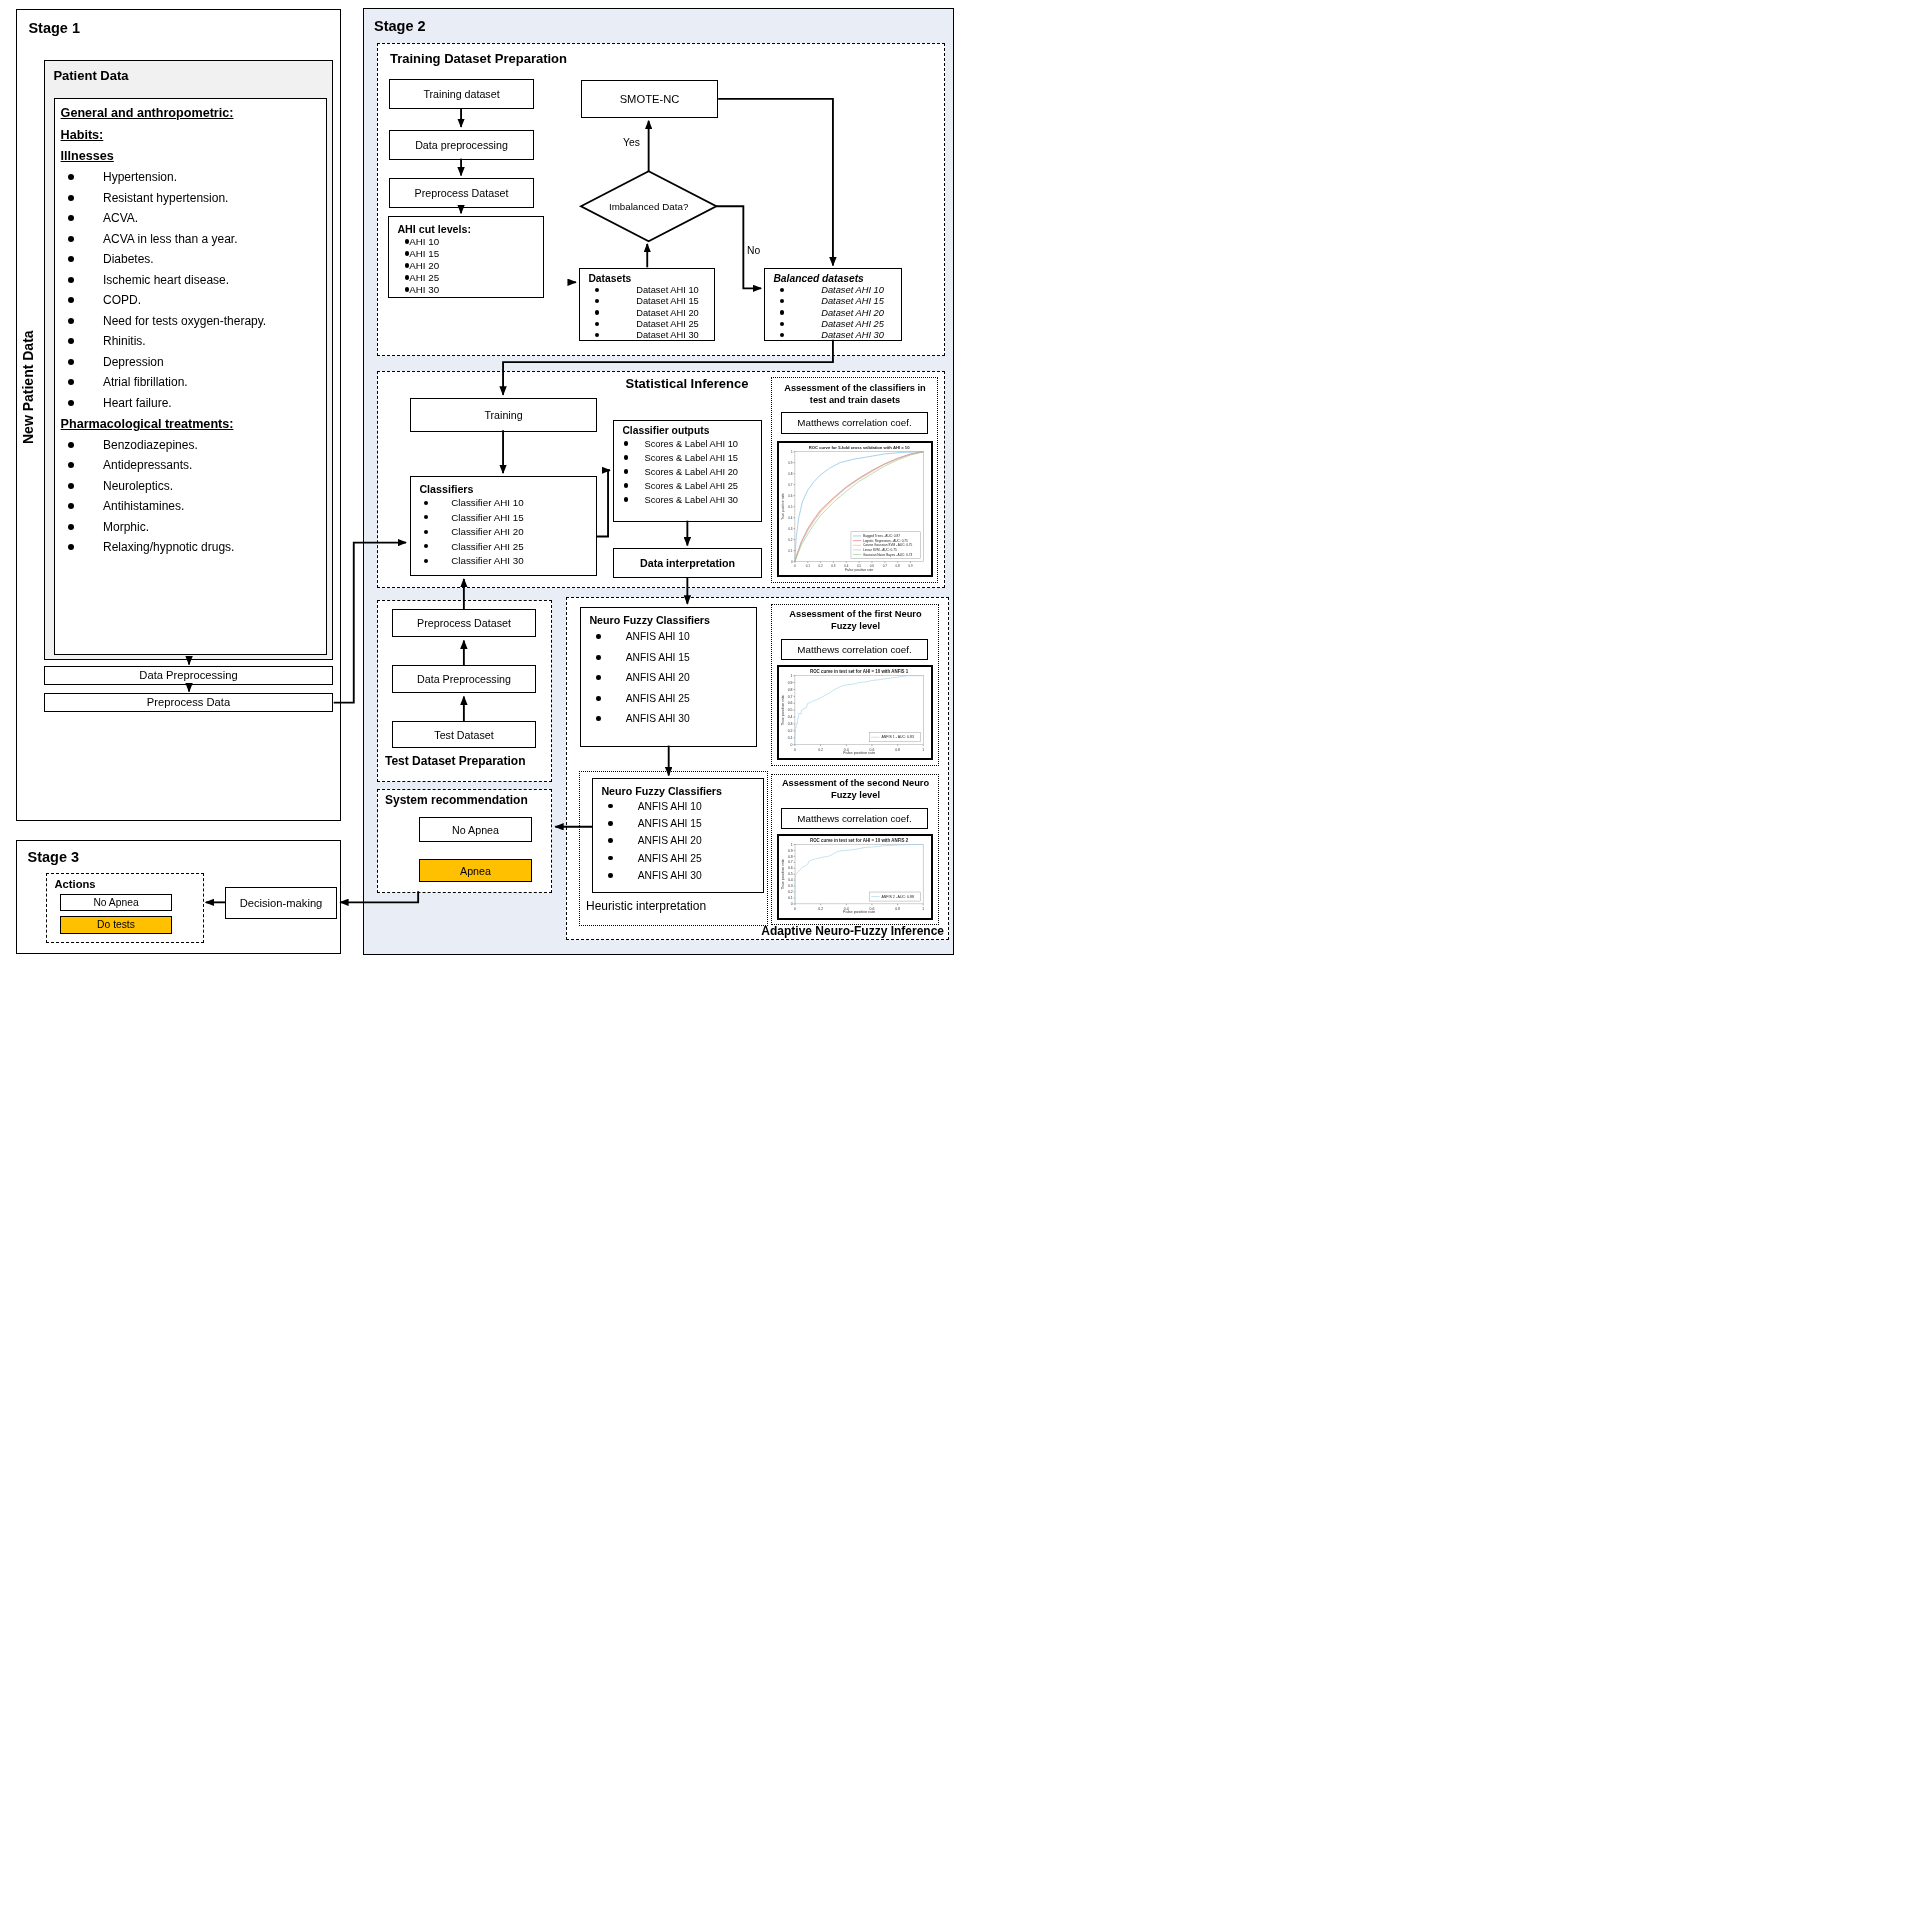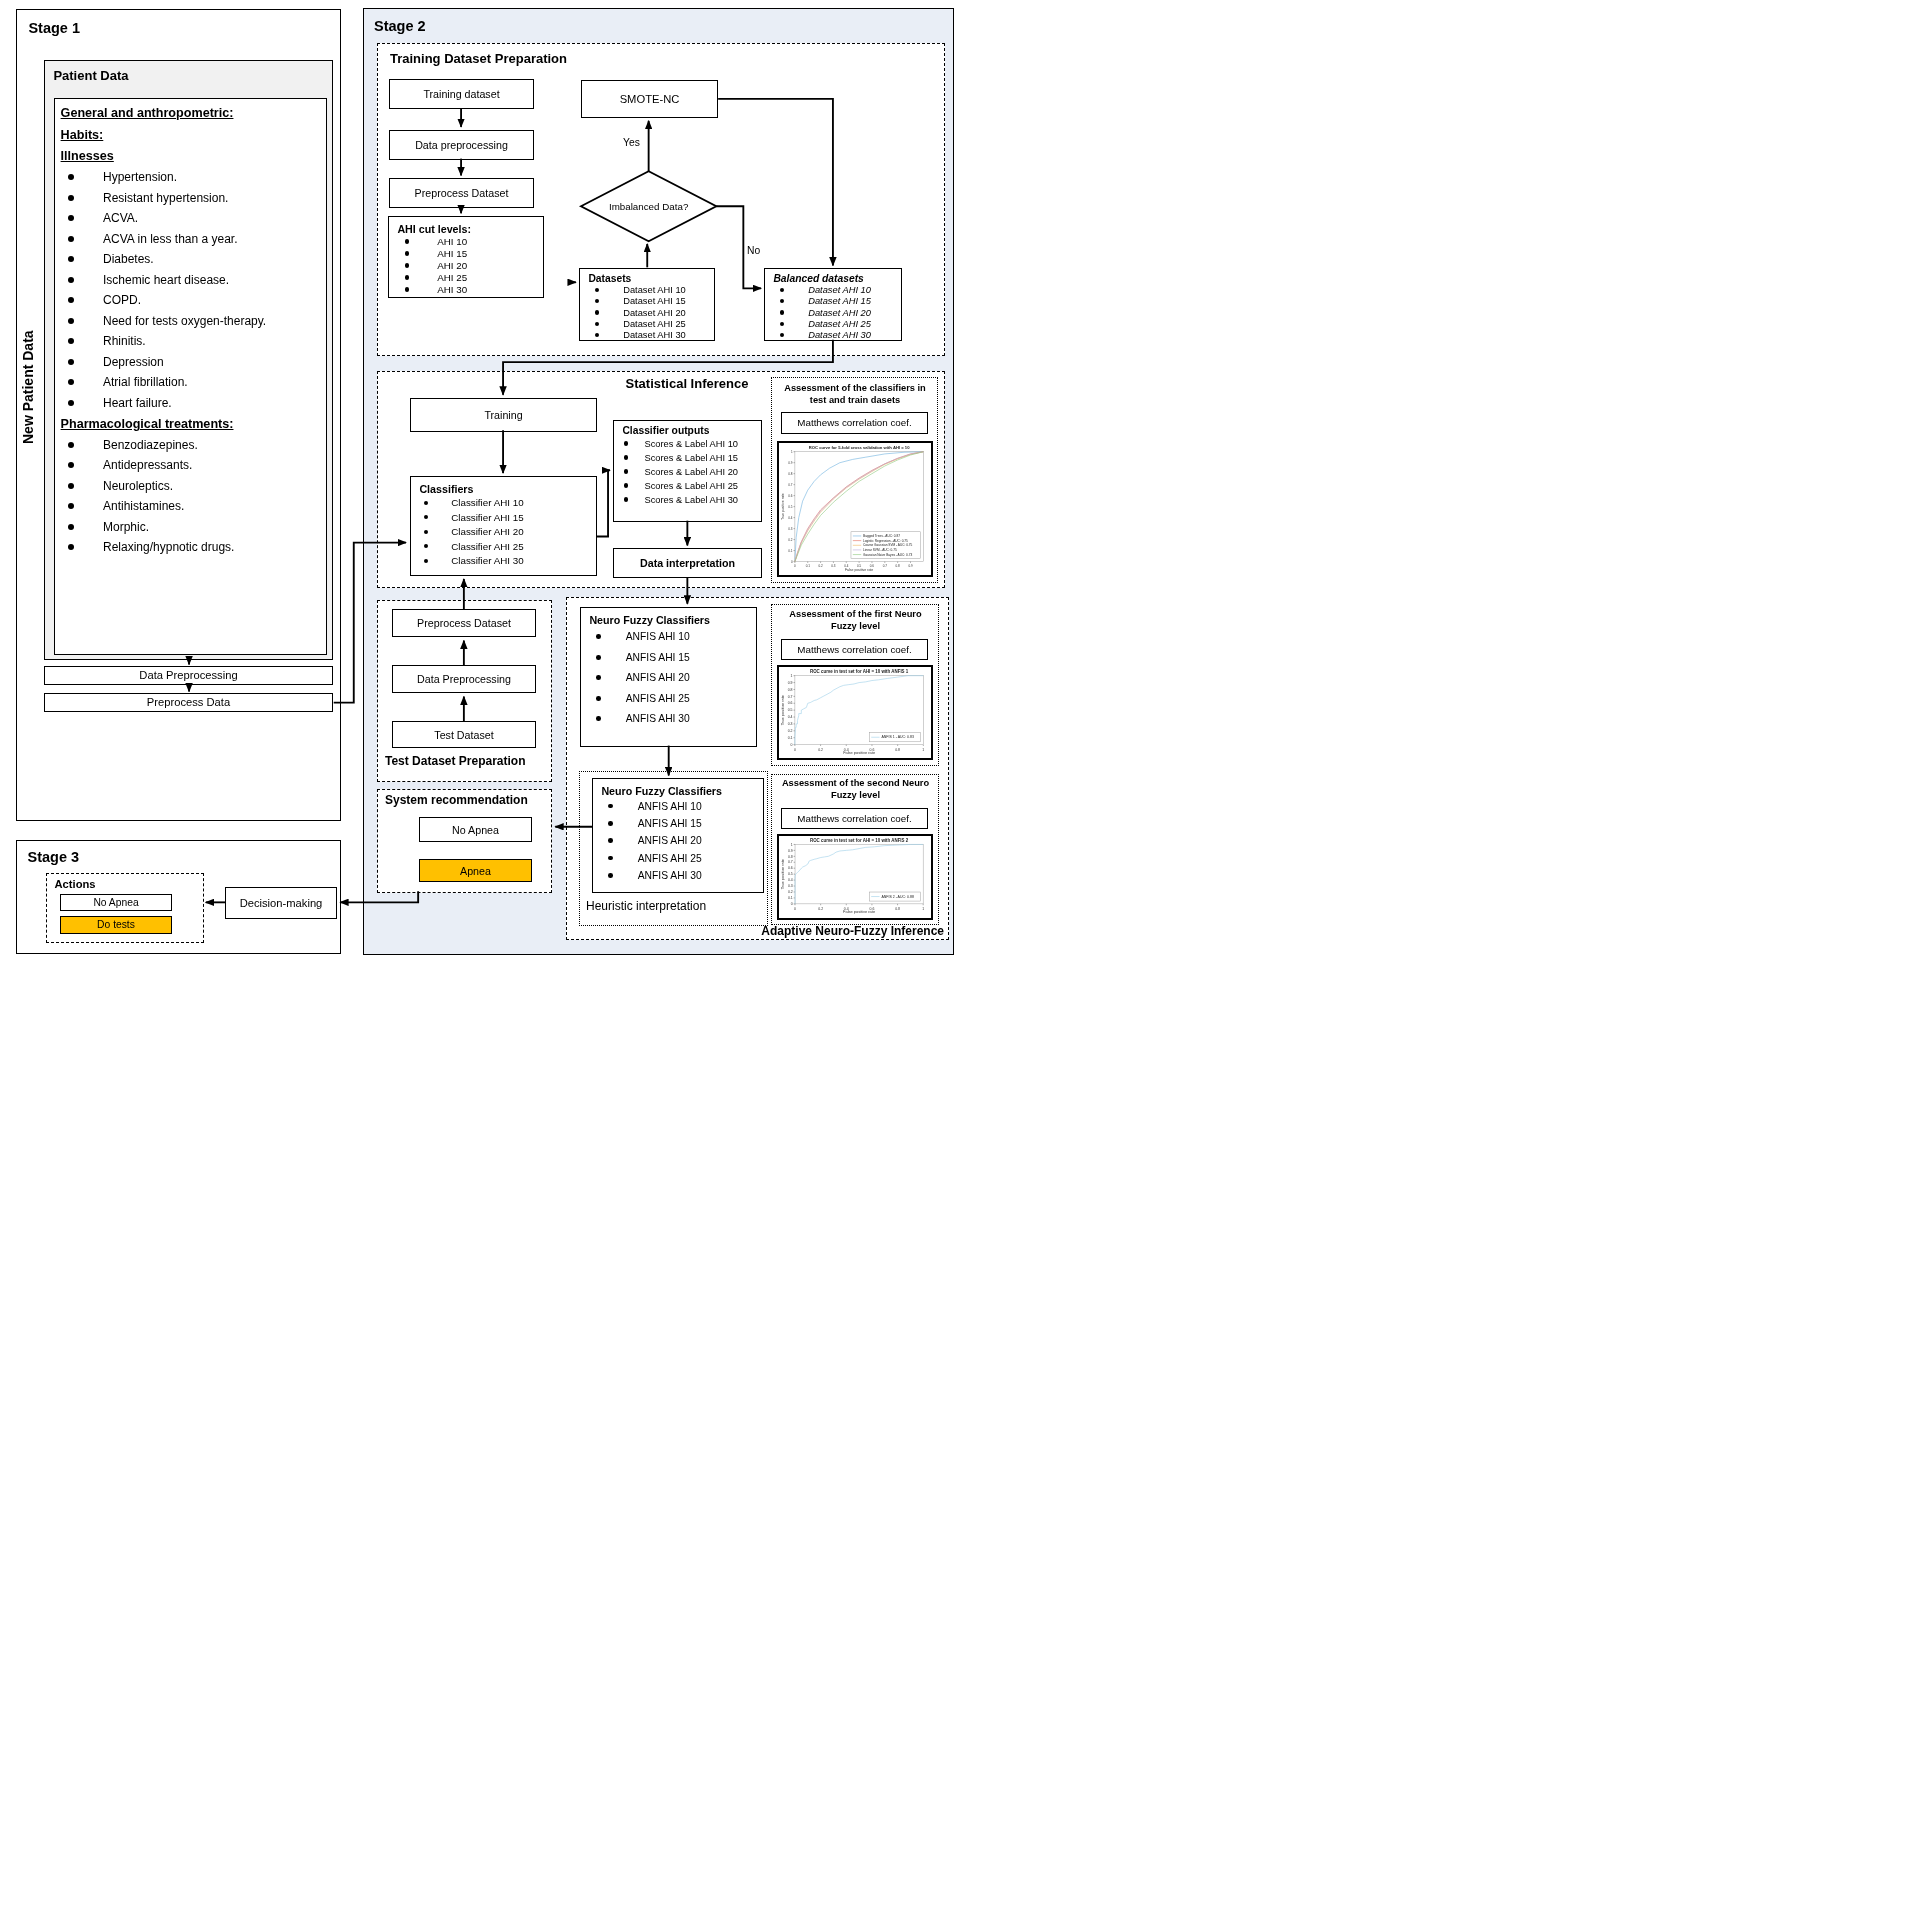--- a/index.html
+++ b/index.html
@@ -19,23 +19,23 @@
   .secTitle2{font-size:12px;font-weight:700;white-space:nowrap;}
   .boxtext{font-size:10.7px;}
   .boxtext2{font-size:11.2px;}
   .btitle{font-size:10.7px;font-weight:700;padding:5.6px 0 0.9px 8.4px;white-space:nowrap;}
   .btitle-sm{font-size:10.3px;font-weight:700;padding:3.7px 0 0.9px 8.4px;white-space:nowrap;}
   .li{display:flex;align-items:center;white-space:nowrap;}
   .dot{background:#000;border-radius:50%;flex:none;}
   .plist .li{height:20.5px;padding-left:13px;gap:29px;font-size:12px;}
   .plist .dot{width:6px;height:6px;}
   .phead{height:21.5px;display:flex;align-items:center;font-size:12.6px;font-weight:700;text-decoration:underline;padding-left:5.6px;white-space:nowrap;}
-  .mlist .li{height:11.2px;padding-left:15px;gap:24px;font-size:9.3px;}
+  .mlist .li{height:11.2px;padding-left:15px;gap:37px;font-size:9.3px;}
   .mlist .dot{width:4.2px;height:4.2px;}
-  .alist .li{height:12px;padding-left:16px;gap:28px;font-size:9.8px;}
+  .alist .li{height:12px;padding-left:16px;font-size:9.8px;}
   .alist .dot{width:4.2px;height:4.2px;}
   .clist .li{height:14.5px;padding-left:13px;gap:23px;font-size:9.8px;}
   .clist .dot{width:4.2px;height:4.2px;}
   .olist .li{height:14px;padding-left:10.3px;gap:16px;font-size:9.3px;}
   .olist .dot{width:4.2px;height:4.2px;}
   .n1list .li{height:20.5px;padding-left:15px;gap:25px;font-size:10.3px;}
   .n1list .dot{width:4.7px;height:4.7px;}
   .n2list .li{height:17.3px;padding-left:15px;gap:25px;font-size:10.3px;}
   .n2list .dot{width:4.7px;height:4.7px;}
   .atitle{font-size:9.3px;font-weight:700;text-align:center;line-height:12px;}

